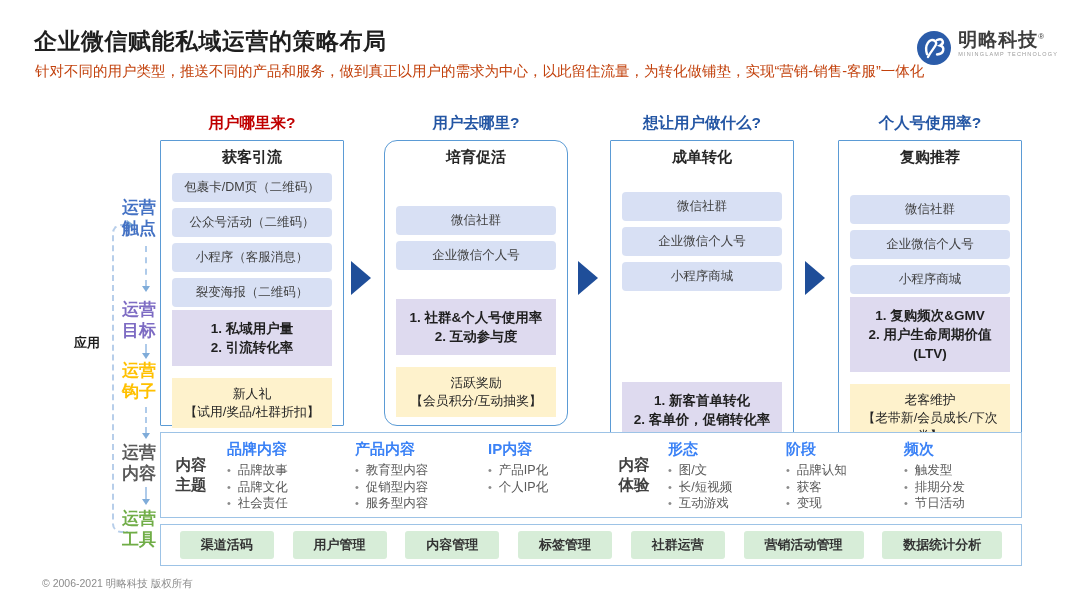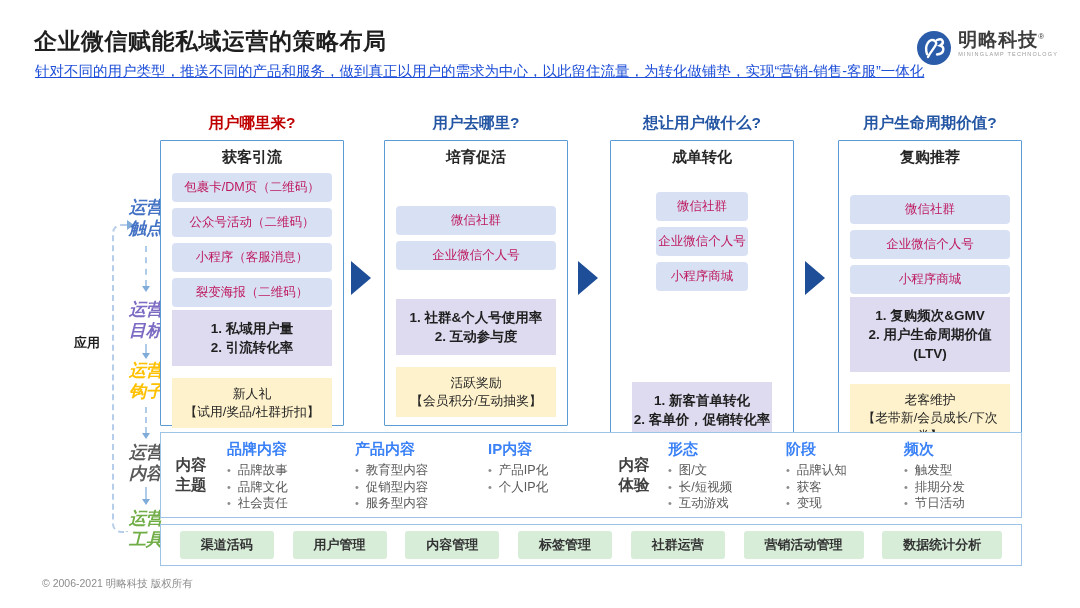--- a/index.html
+++ b/index.html
@@ -2,60 +2,60 @@
 <html><head>
 <meta charset="utf-8">
 <style>
   html,body{margin:0;padding:0;background:#fff;}
   body{width:1080px;height:608px;position:relative;overflow:hidden;
        font-family:"Liberation Sans","DejaVu Sans",sans-serif;color:#262626;}
   .abs{position:absolute;}
 
   
   .page-title{left:34px;top:26px;font-size:23px;font-weight:bold;color:#1f1f1f;letter-spacing:.5px;}
-  .page-subtitle{left:35px;top:62px;font-size:14.5px;color:#1d4ed8;text-decoration:underline;}
+  .page-subtitle{left:35px;top:62px;font-size:14.5px;color:#c2410c;}
 
   
   .logo{right:22px;top:30px;display:flex;align-items:flex-start;}
   .logo-text{margin-left:6px;line-height:1;}
   .logo-name{font-size:19px;font-weight:bold;color:#3d3d3d;letter-spacing:1px;}
   .logo-reg{font-size:8px;vertical-align:super;color:#3d3d3d;font-weight:normal;}
   .logo-sub{font-size:5.5px;color:#9a9a9a;letter-spacing:1.2px;margin-top:3px;}
 
   
   .question{top:113px;width:184px;text-align:center;font-size:15.5px;font-weight:bold;}
   .q-red{color:#C00000;} .q-blue{color:#2456A4;}
 
   
   .col{top:140px;width:184px;border:1.5px solid #5B9BD5;background:#fff;
        display:flex;flex-direction:column;box-sizing:border-box;border-radius:1px;}
-  #col1{left:160px;height:286px;} #col2{left:384px;height:286px;}
-  #col3{left:610px;height:369px;align-items:center;} #col4{left:838px;height:295px;}
+  #col1{left:160px;height:286px;} #col2{left:384px;height:286px;border-radius:13px;}
+  #col3{left:610px;height:369px;} #col4{left:838px;height:295px;}
   .col-title{text-align:center;font-weight:bold;font-size:15px;color:#262626;padding:7px 0 3px;}
   .chips{display:flex;flex-direction:column;}
   #col2 .chips{margin-top:33px;} #col3 .chips{margin-top:19px;} #col4 .chips{margin-top:22px;}
   .chip{background:#D8E0F4;border-radius:4px;margin:3px 11px;padding:6px 2px;text-align:center;
-        font-size:12.5px;color:#be185d;}
+        font-size:12.5px;color:#404040;}
   .goal{margin:auto 11px 0;background:#DEDAEF;padding:9px 2px;text-align:center;
         font-weight:bold;font-size:13.5px;line-height:19px;color:#1f1f1f;}
   .hook{margin:12px 11px 8px;background:#FEF2CC;padding:7px 1px;text-align:center;
         font-size:12.8px;line-height:18px;color:#262626;}
 
   
   .flow-arrow{top:261px;width:0;height:0;border-top:17px solid transparent;
               border-bottom:17px solid transparent;border-left:20px solid #1F4E99;}
   #fa1{left:351px;} #fa2{left:578px;} #fa3{left:805px;}
 
   
   .apply-label{left:74px;top:334px;font-size:13px;font-weight:bold;color:#1f1f1f;}
   .bracket{left:112px;top:224px;width:16px;height:309px;border:2px dashed #B7CEEA;
            border-right:none;border-radius:9px 0 0 9px;box-sizing:border-box;}
   .bracket-tip{left:127px;top:220px;width:0;height:0;border-top:5px solid transparent;
                border-bottom:5px solid transparent;border-left:7px solid #7FACD9;}
-  .rail-label{left:122px;width:48px;text-align:center;font-weight:bold;font-size:17px;line-height:21px;font-style:italic;}
+  .rail-label{left:122px;width:48px;text-align:left;font-weight:bold;font-size:17px;line-height:21px;}
   #rl1{top:197px;color:#4472C4;} #rl2{top:299px;color:#7D6BC3;} #rl3{top:360px;color:#FFC000;}
   #rl4{top:442px;color:#595959;} #rl5{top:508px;color:#70AD47;}
   .vconn{left:145px;border-left:2px dashed #AFCBEA;}
   .vconn:after{content:"";position:absolute;bottom:-6px;left:-5px;width:0;height:0;
                border-left:4px solid transparent;border-right:4px solid transparent;
                border-top:6px solid #7FACD9;}
   #vc1{top:246px;height:40px;} #vc2{top:344px;height:9px;}
   #vc3{top:407px;height:26px;} #vc4{top:487px;height:12px;}
 
   
@@ -95,21 +95,21 @@
   </span>
   <span class="logo-text">
     <span class="logo-name"><span>明略科技</span><span class="logo-reg">®</span></span>
     <div class="logo-sub">MININGLAMP TECHNOLOGY</div>
   </span>
 </div>
 
 <div class="abs question q-red" style="left:160px;">用户哪里来?</div>
 <div class="abs question q-blue" style="left:384px;">用户去哪里?</div>
 <div class="abs question q-blue" style="left:610px;">想让用户做什么?</div>
-<div class="abs question q-blue" style="left:838px;">用户生命周期价值?</div>
+<div class="abs question q-blue" style="left:838px;">个人号使用率?</div>
 
 <div class="abs apply-label">应用</div>
 <div class="abs bracket"></div>
 <div class="abs bracket-tip"></div>
 
 <div class="abs rail-label" id="rl1">
   <div>运营</div>
     <div>触点</div>
 </div>
 <div class="abs vconn" id="vc1"></div>

